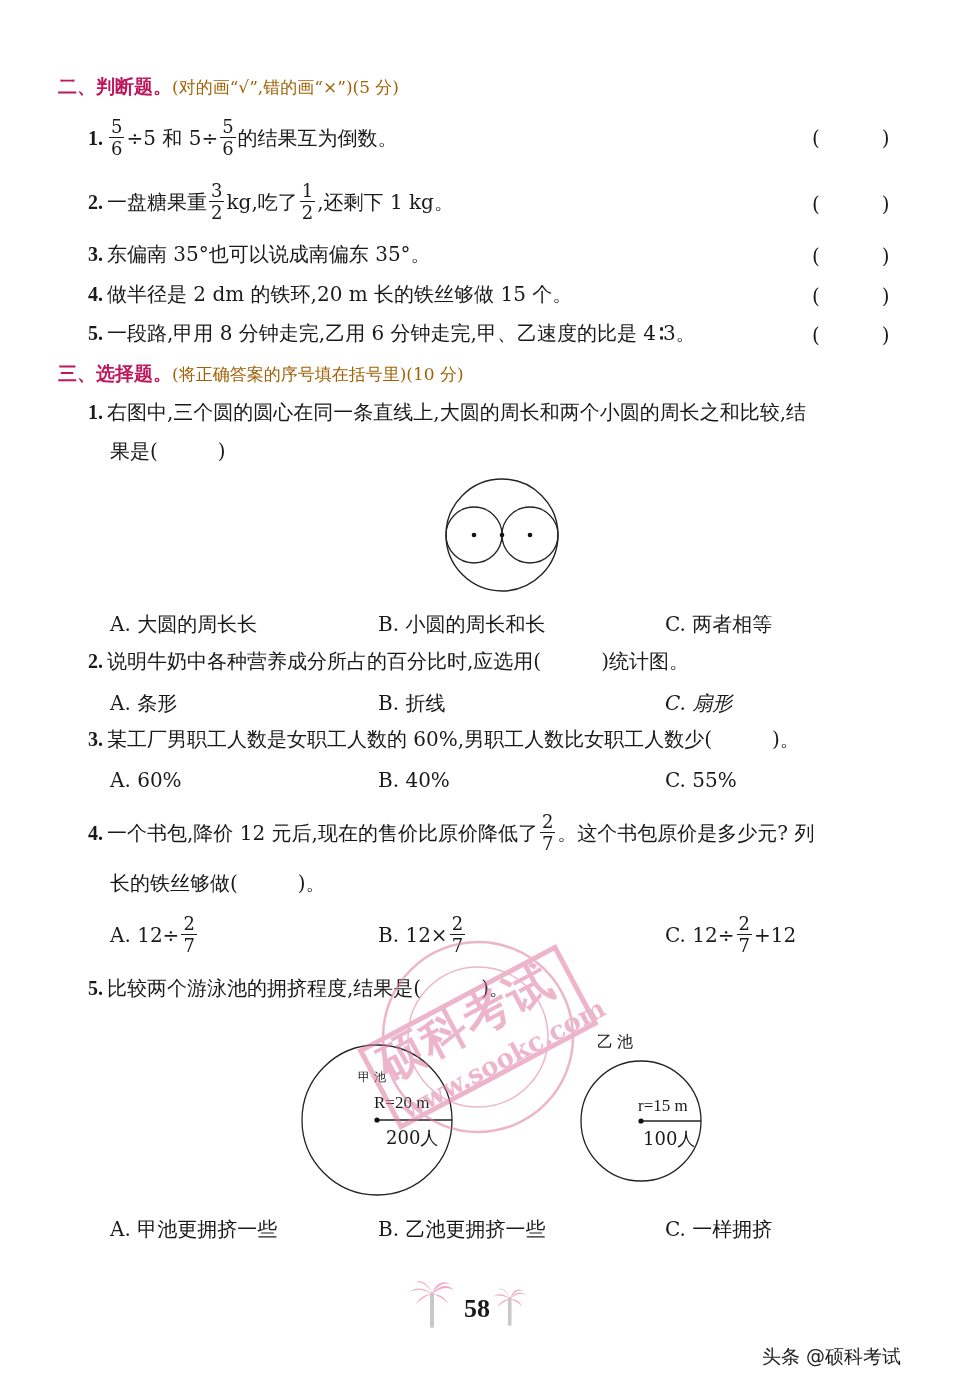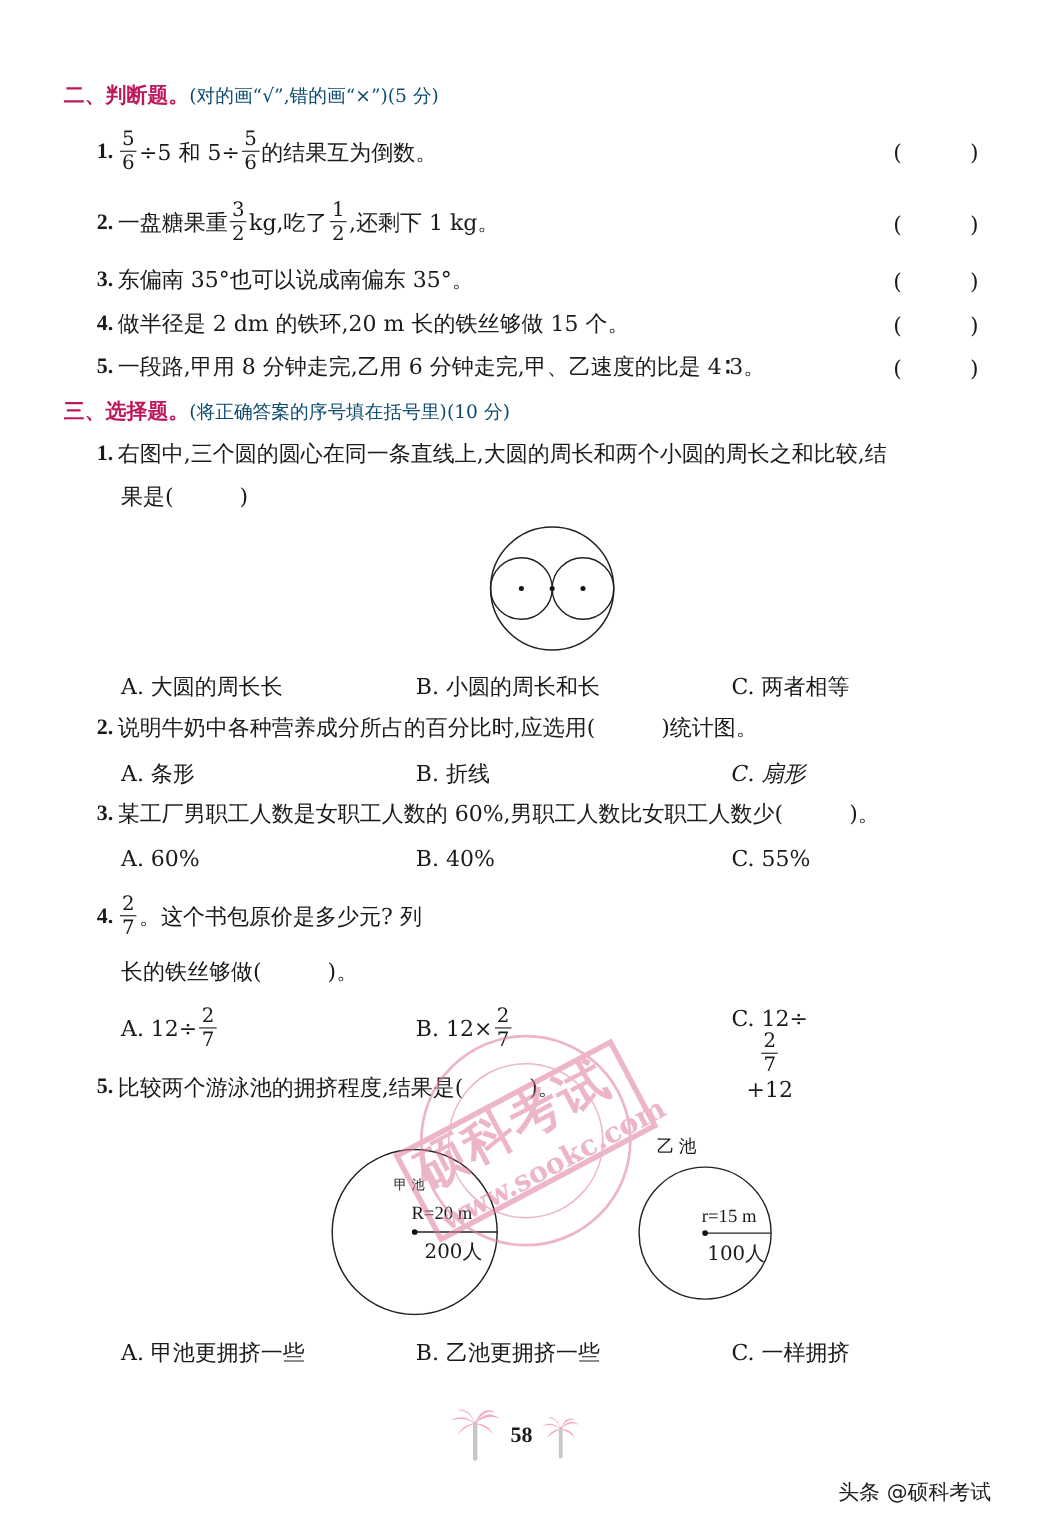--- a/index.html
+++ b/index.html
@@ -1,29 +1,29 @@
 <!DOCTYPE html>
 <html><head>
 <meta charset="utf-8">
 <style>
   * { margin:0; padding:0; box-sizing:border-box; }
   html, body { width:960px; height:1389px; background:#ffffff; overflow:hidden; }
   body { position:relative; font-family:"DejaVu Serif","Liberation Serif",serif; color:#1a1a1a; }
   .abs { position:absolute; white-space:nowrap; }
   .sec-title { font-family:"DejaVu Sans","Liberation Sans",sans-serif; font-weight:bold; font-size:19px; color:#be185d; }
-  .sec-note { font-family:"DejaVu Serif","Liberation Serif",serif; font-size:17px; font-weight:normal; color:#0c4a6e; }
+  .sec-note { font-family:"DejaVu Serif","Liberation Serif",serif; font-size:17px; font-weight:normal; color:#a16207; }
   .q { font-size:20px; line-height:1; display:flex; align-items:center; }
   .num { font-family:"Liberation Serif","DejaVu Serif",serif; font-weight:bold; margin-right:4px; }
   .frac { display:inline-flex; flex-direction:column; align-items:center; font-size:18px; line-height:1; margin:0 2px; vertical-align:middle; }
   .frac .n { padding:0 2px 1px; border-bottom:1.2px solid #1a1a1a; }
   .frac .d { padding-top:2px; }
   .brk { font-size:20px; }
   .opt { font-size:20px; position:absolute; white-space:nowrap; display:flex; align-items:center; }
   .latin { font-family:"Liberation Serif","DejaVu Serif",serif; }
-  .page-num { font-family:"Liberation Serif","DejaVu Serif",serif; font-weight:bold; font-size:20px; }
+  .page-num { font-family:"Liberation Serif","DejaVu Serif",serif; font-weight:bold; font-size:26px; }
   .footer-credit { font-family:"DejaVu Sans","Liberation Sans",sans-serif; font-size:19px; color:#222; }
 </style>
 </head>
 <body>
 
 <div class="abs" style="left:58px;top:74px;">
   <span class="sec-title">二、判断题。</span><span class="sec-note">(对的画“√”,错的画“×”)(5 分)</span>
 </div>
 
 <div class="abs q" style="left:88px;top:118px;height:40px;">
@@ -129,20 +129,21 @@
   </div>
 <div class="opt" style="left:378px;top:768px;">
     <span>B. 40%</span>
   </div>
 <div class="opt" style="left:665px;top:768px;">
     <span>C. 55%</span>
   </div>
 
 <div class="abs q" style="left:88px;top:812px;height:42px;">
   <span class="num">4.</span>
+  <span>一个书包,降价 12 元后,现在的售价比原价降低了</span>
   <span class="frac">
       <span class="n">2</span>
       <span class="d">7</span>
     </span>
   <span>。这个书包原价是多少元? 列</span>
 </div>
 <div class="abs q" style="left:110px;top:873px;">
   <span>长的铁丝够做(　　　)。</span>
 </div>
 
@@ -155,21 +156,21 @@
   <span></span>
 </div>
 <div class="opt" style="left:378px;top:914px;height:42px;">
   <span>B. 12×</span>
   <span class="frac">
       <span class="n">2</span>
       <span class="d">7</span>
     </span>
   <span></span>
 </div>
-<div class="opt" style="left:665px;top:914px;height:42px;flex-direction:column;">
+<div class="opt" style="left:665px;top:914px;height:42px;">
   <span>C. 12÷</span>
   <span class="frac">
       <span class="n">2</span>
       <span class="d">7</span>
     </span>
   <span>+12</span>
 </div>
 
 <div class="abs q" style="left:88px;top:978px;">
   <span class="num">5.</span>

